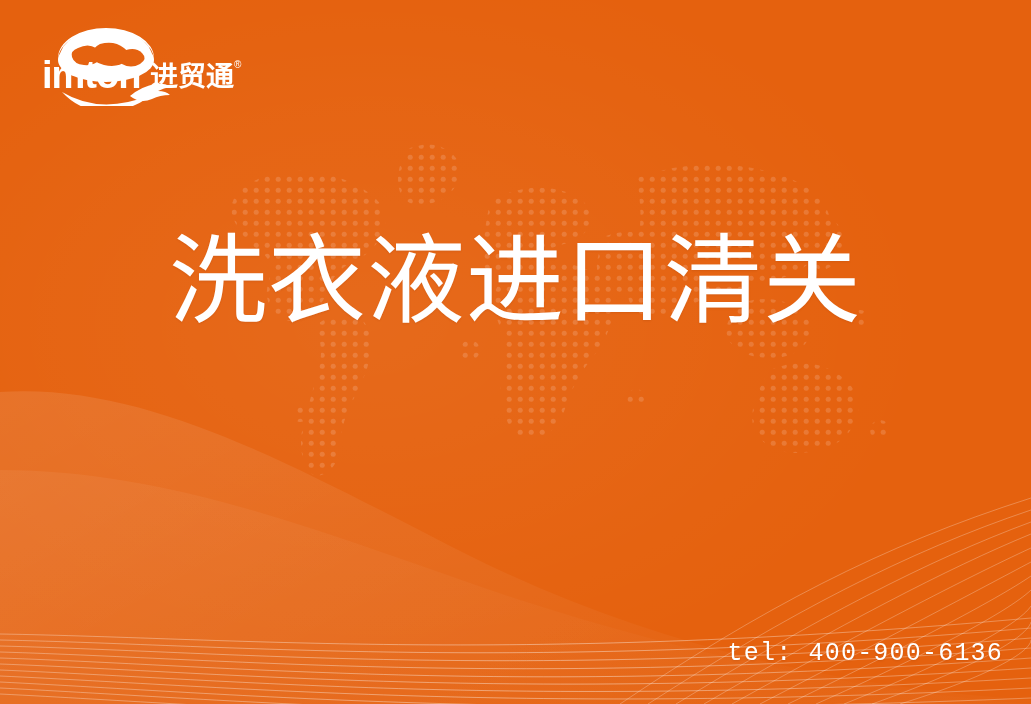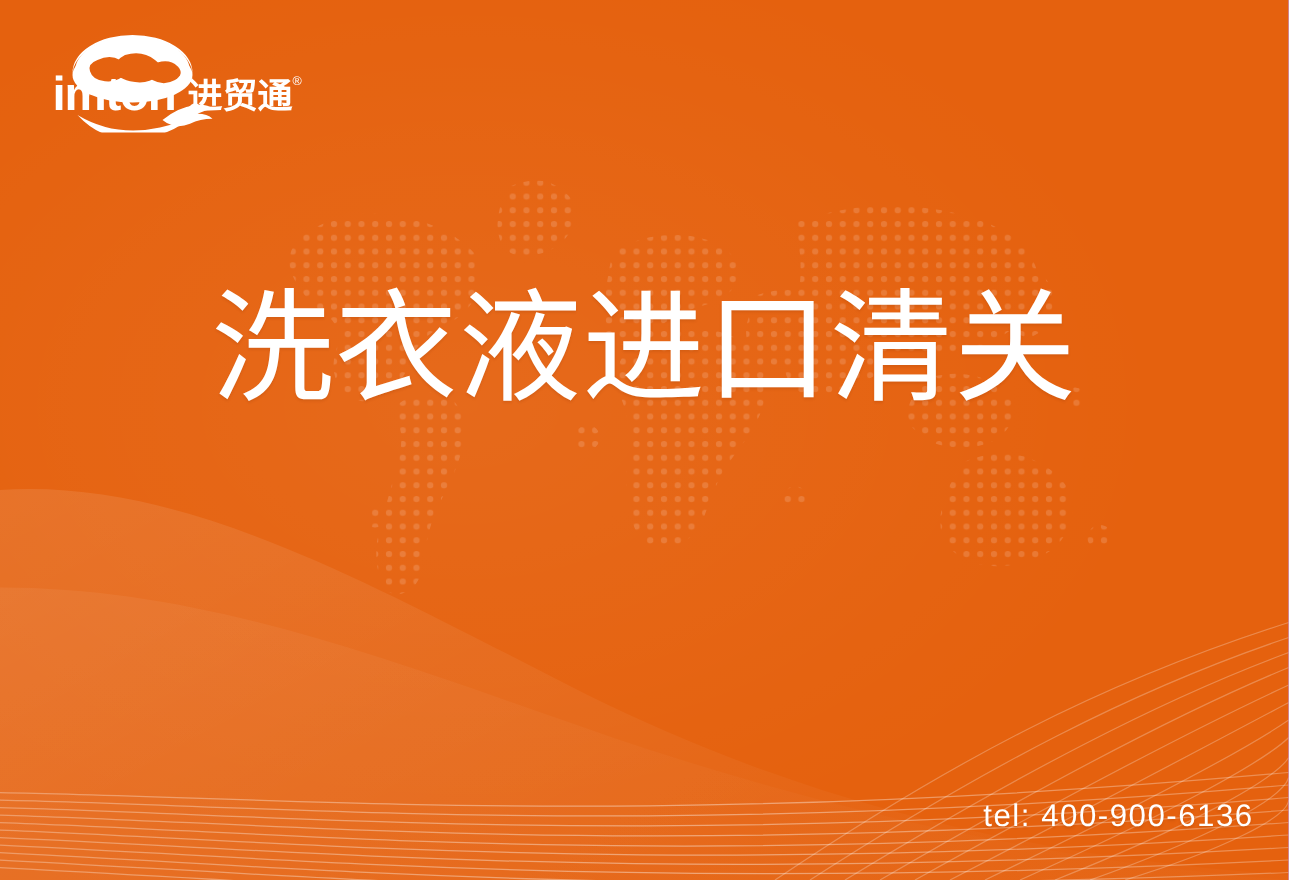--- a/index.html
+++ b/index.html
@@ -10,21 +10,21 @@
   }
   body {
     font-family: "Liberation Sans", "DejaVu Sans", sans-serif;
   }
 
   .banner {
     position: relative;
     width: 1031px;
     height: 704px;
     overflow: hidden;
-    background: #8b5cf6;
+    background: #a21caf;
     user-select: none;
   }
 
   
   .bg-layer {
     position: absolute;
     inset: 0;
     width: 100%;
     height: 100%;
     pointer-events: none;
@@ -61,39 +61,39 @@
   }
 
   
   .headline {
     position: absolute;
     left: 0;
     right: 0;
     top: 222px;
     text-align: center;
     color: #ffffff;
-    font-family: Liberation Serif, serif;
+    font-family: Liberation Sans, sans-serif;
     font-weight: 300;
     font-size: 98px;
     line-height: 118px;
     letter-spacing: 1px;
     text-shadow: 0 1px 2px rgba(120, 45, 0, 0.14);
     white-space: nowrap;
   }
   .headline-line {
     display: block;
   }
 
   
   .tel {
     position: absolute;
     right: 28px;
     bottom: 36px;
     color: #ffffff;
-    font-family: Liberation Sans, sans-serif;
+    font-family: Liberation Mono, monospace;
     font-size: 25px;
     font-weight: 400;
     letter-spacing: 1.2px;
     white-space: nowrap;
     text-shadow: 0 1px 2px rgba(120, 45, 0, 0.18);
   }
 </style>
 </head>
 <body>
 

